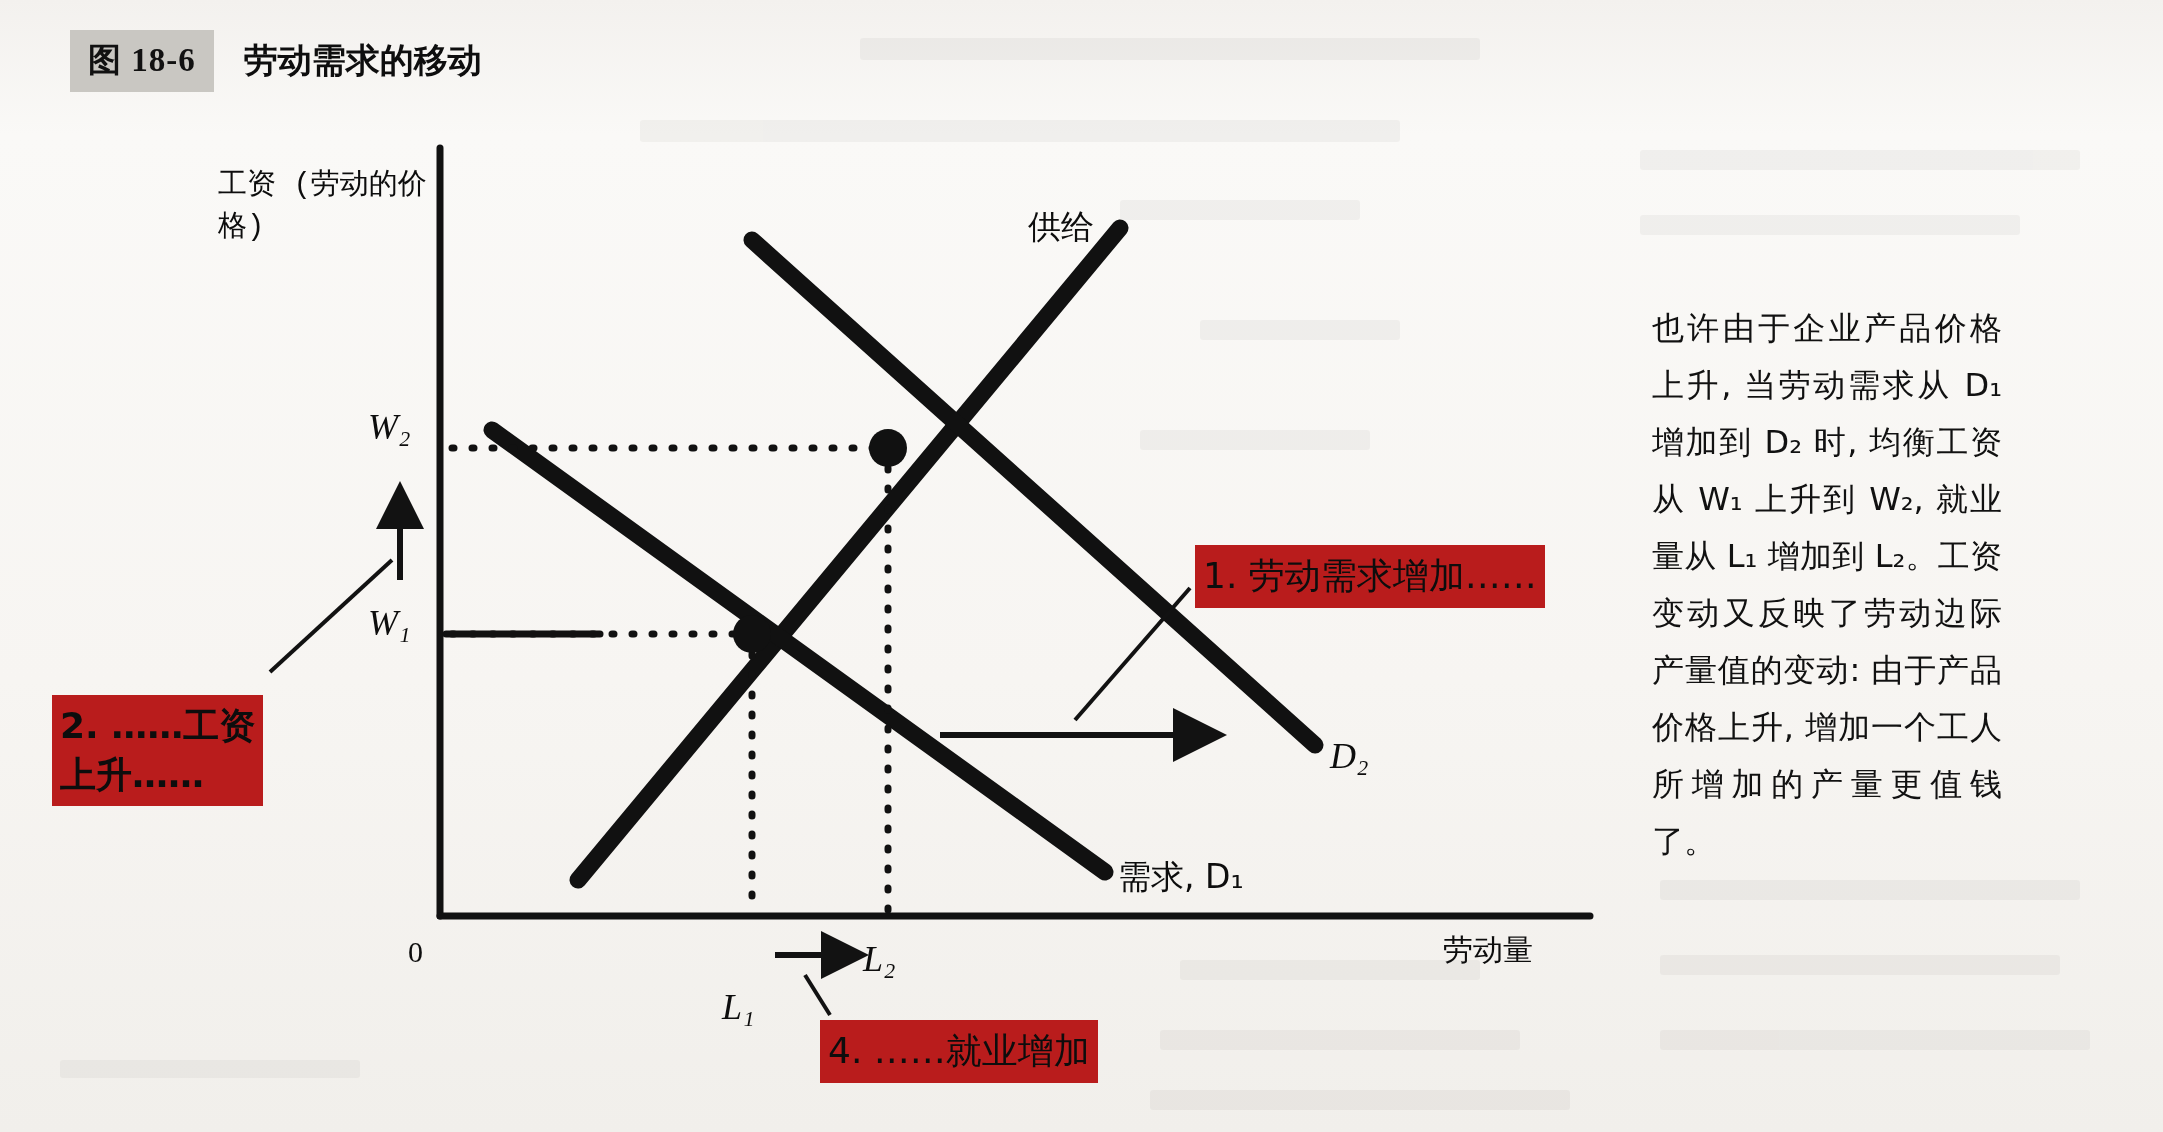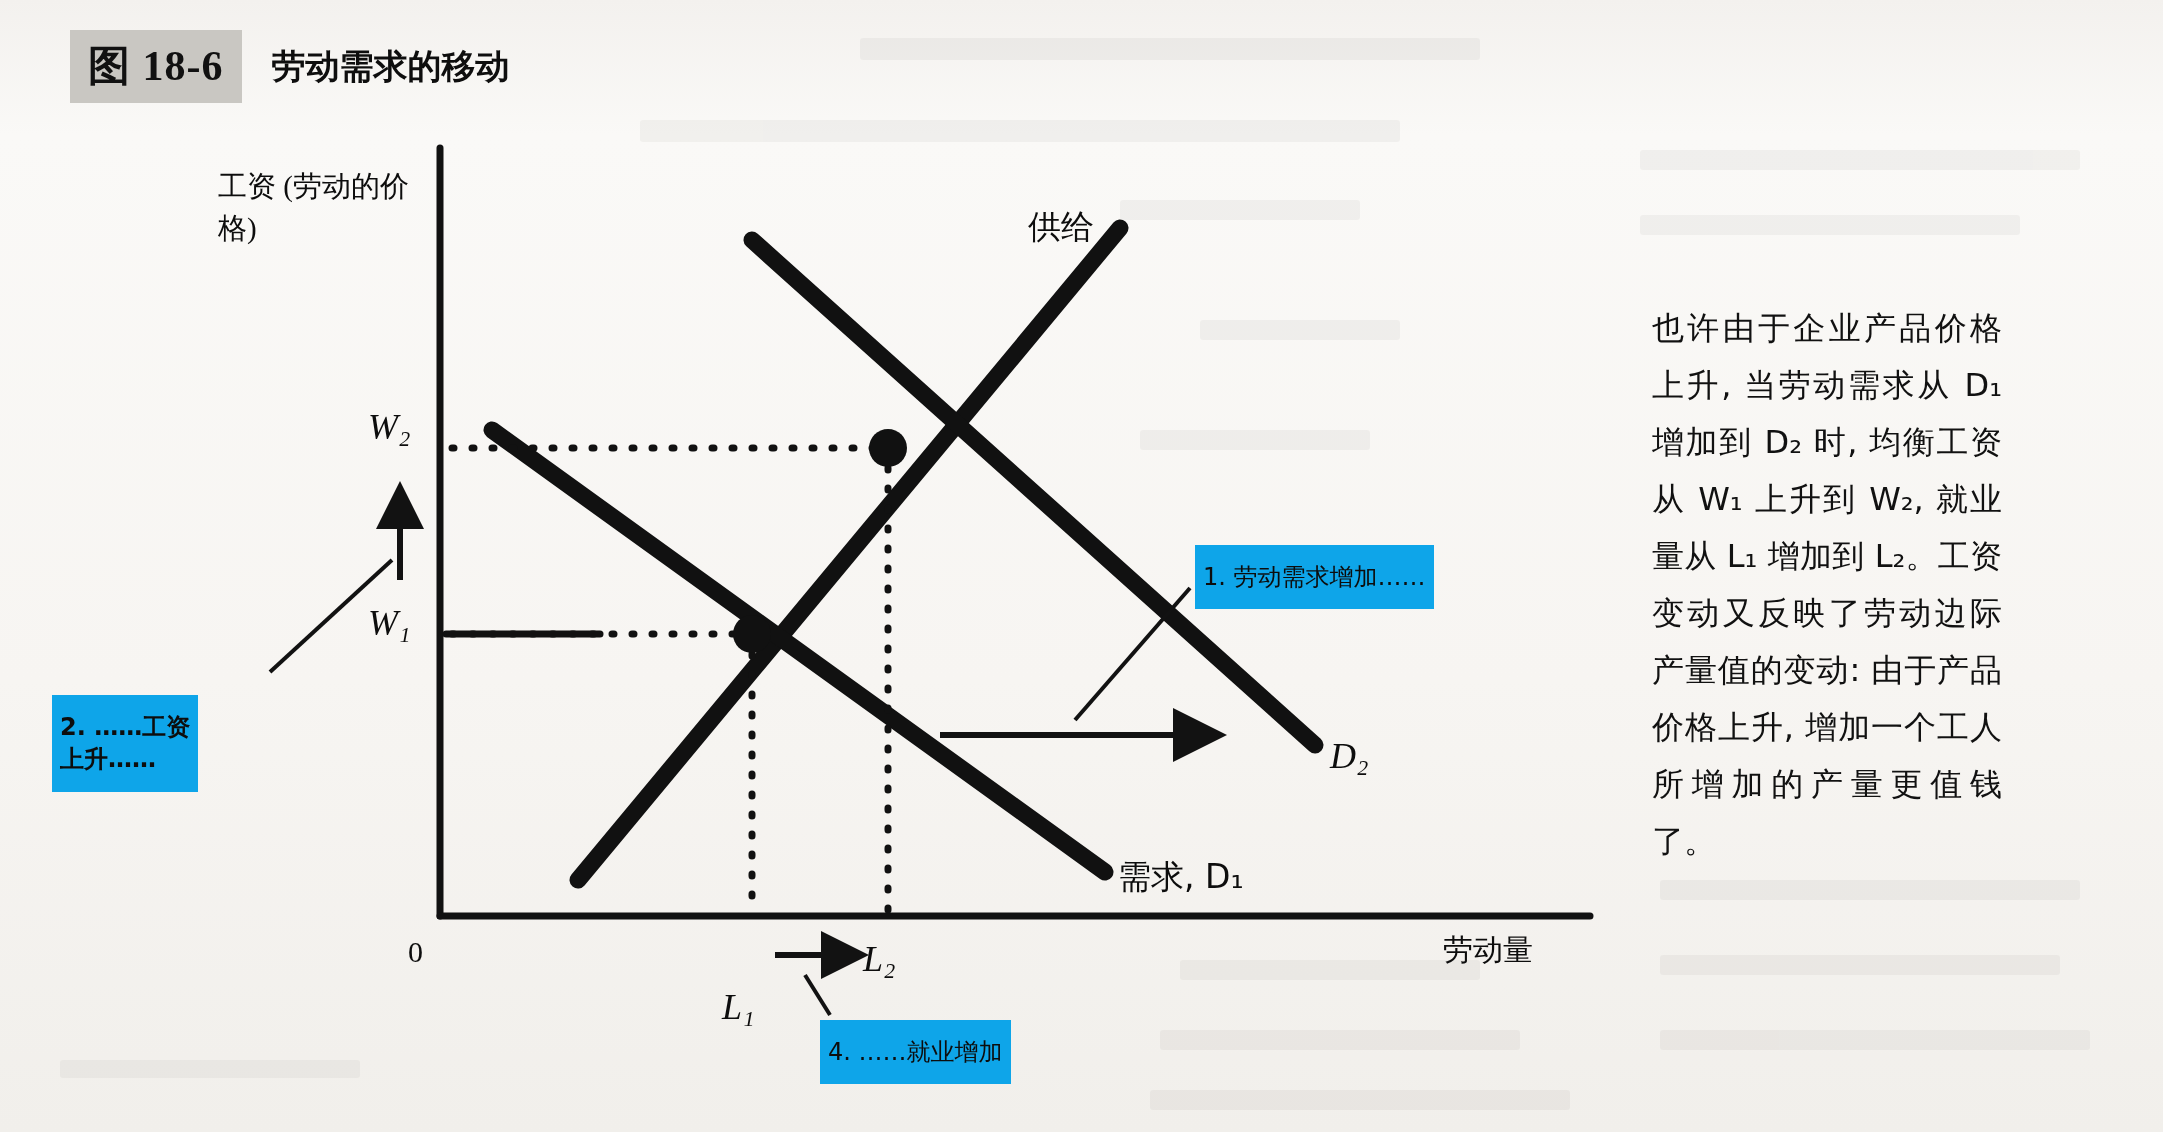--- a/index.html
+++ b/index.html
@@ -40,21 +40,21 @@
     left: 70px;
     top: 30px;
     display: flex;
     align-items: center;
     gap: 30px;
   }
   #fig-tag {
     background: #c9c7c2;
     color: #111;
     font-weight: bold;
-    font-size: 42px;
+    font-size: 33px;
     letter-spacing: 1px;
     padding: 8px 18px 9px 18px;
     font-family: "Liberation Serif", serif;
     white-space: nowrap;
   }
   #fig-title {
     font-size: 34px;
     font-weight: bold;
     color: #0e0e0e;
     font-family: "DejaVu Sans", sans-serif;
@@ -67,26 +67,26 @@
     left: 0;
     top: 0;
     width: 1700px;
     height: 1132px;
   }
 
   .lbl {
     position: absolute;
     color: #0d0d0d;
     white-space: nowrap;
-    font-family: Liberation Serif, serif;
+    font-family: Liberation Mono, monospace;
   }
   .callout {
-    background: #0ea5e9;
-    padding: 16px 8px;
-    font-size: 24px;
+    background: #b91c1c;
+    padding: 7px 8px;
+    font-size: 36px;
     line-height: 1.35;
     color: #0d0d0d;
     font-family: "DejaVu Sans", sans-serif;
   }
 
   
   #axis-y-label {
     left: 218px;
     top: 165px;
     font-size: 29px;

